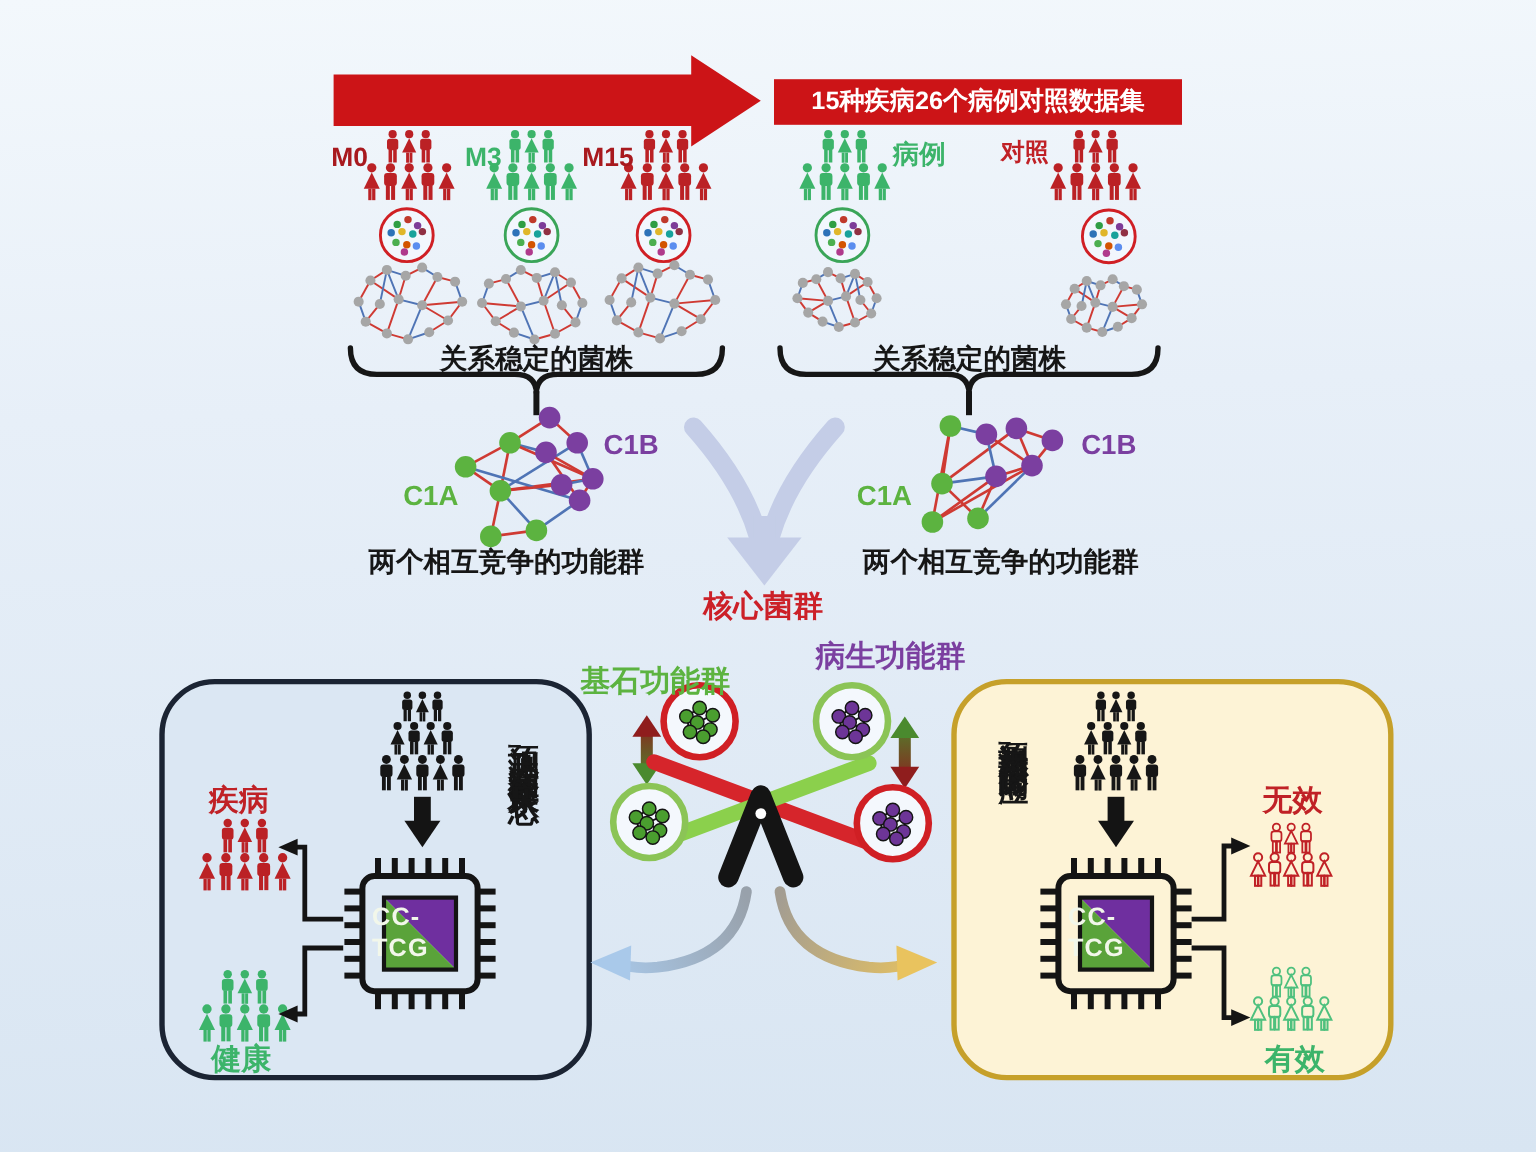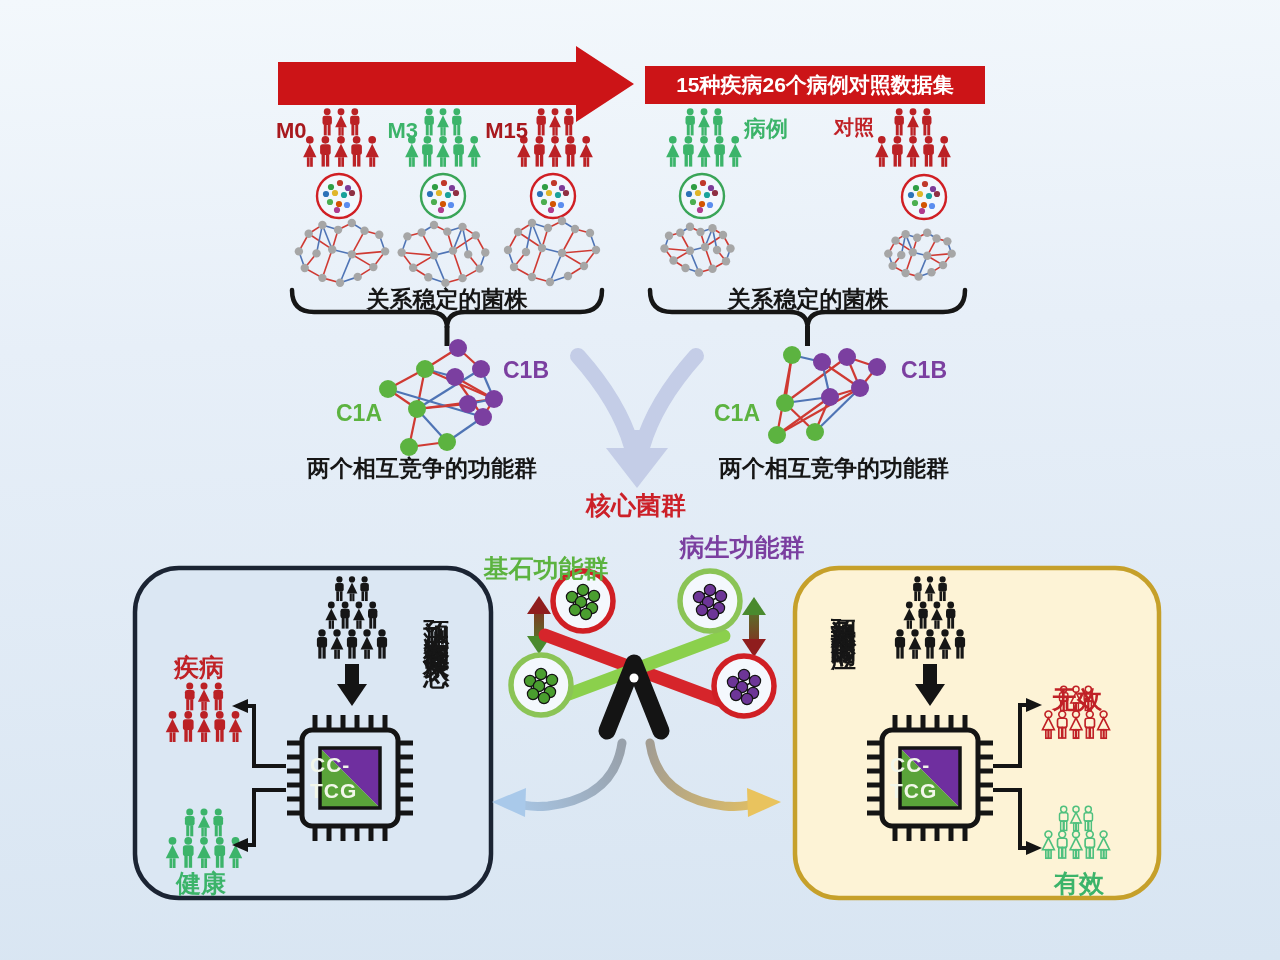--- a/index.html
+++ b/index.html
@@ -1226,21 +1226,21 @@
   <div class="lbl" style="left:662px;top:533px;width:160px;font-size:25px;color:#7b3fa0;">病生功能群</div>
 
   <div class="lbl" style="left:164px;top:653px;width:70px;font-size:25px;color:#c02126;">疾病</div>
   <div class="lbl" style="left:166px;top:869px;width:70px;font-size:25px;color:#3cb46a;">健康</div>
   <div class="vtext" style="left:420px;top:600px;height:292px;font-size:26px;">预测疾病和健康状态</div>
   <div class="chiptext" style="left:310px;top:752px;width:80px;">
     <div>CC-</div>
     <div>TCG</div>
   </div>
 
-  <div class="lbl" style="left:1042px;top:653px;width:70px;font-size:25px;color:#c02126;margin-top:32px;">无效</div>
+  <div class="lbl" style="left:1042px;top:653px;width:70px;font-size:25px;color:#c02126;">无效</div>
   <div class="lbl" style="left:1044px;top:869px;width:70px;font-size:25px;color:#3cb46a;">有效</div>
   <div class="vtext" style="left:828px;top:598px;height:300px;font-size:25px;letter-spacing:3px;">预测对干预治疗的响应</div>
   <div class="chiptext" style="left:890px;top:752px;width:80px;">
     <div>CC-</div>
     <div>TCG</div>
   </div>
 
 </div>
 
 </body></html>

